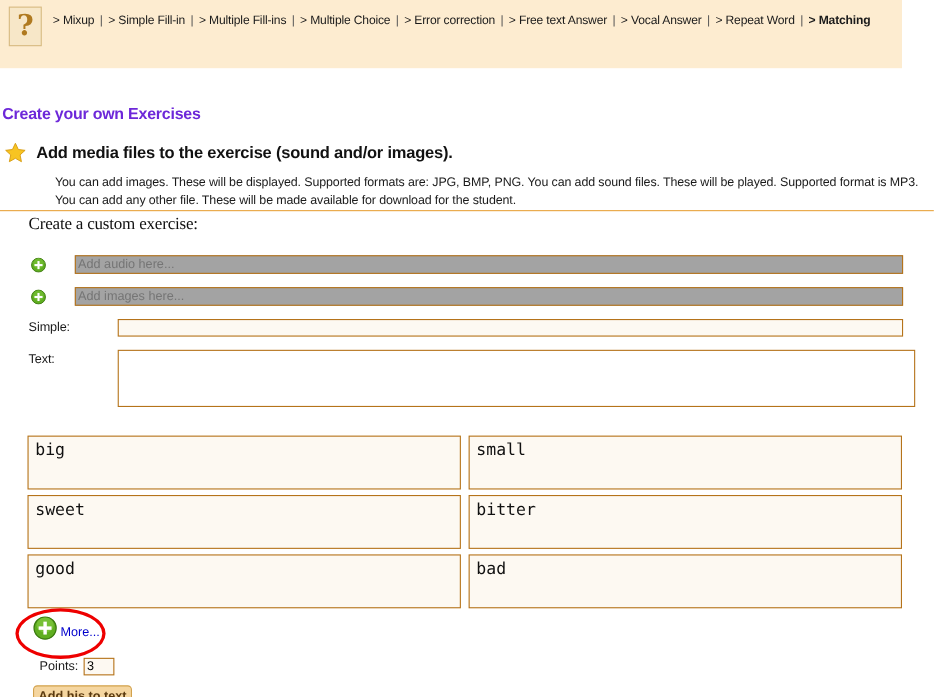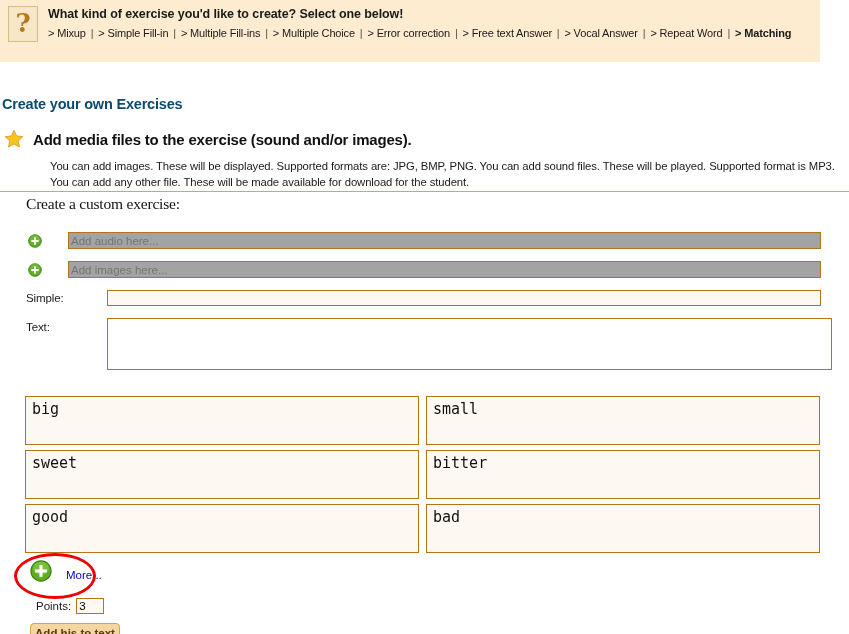--- a/index.html
+++ b/index.html
@@ -69,21 +69,21 @@
   .breadcrumb .crumb { color: #1a1a1a; }
   .breadcrumb .crumb.active { font-weight: bold; }
   .breadcrumb .sep { color: #555; padding: 0 2px; }
 
   
   .page-title {
     position: absolute;
     left: 2px; top: 96px;
     font-size: 14.5px;
     font-weight: bold;
-    color: #0c4a6e;
+    color: #6d28d9;
     letter-spacing: -0.2px;
   }
   .section-row {
     position: absolute;
     left: 4px; top: 129px;
     display: flex;
     align-items: center;
   }
   .star-icon {
     width: 20px; height: 20px;
@@ -220,21 +220,21 @@
     display: flex;
     align-items: center;
   }
   .more-plus {
     width: 22px; height: 22px;
     flex: 0 0 auto;
   }
   .more-link {
     font-size: 11.5px;
     color: #0000cc;
-    margin-left: 14px;
+    margin-left: 3px;
     margin-top: 8px;
     cursor: pointer;
   }
   .highlight-ellipse {
     position: absolute;
     left: 14px; top: 553px;
     width: 76px; height: 40px;
     border: 3px solid #ee0000;
     border-radius: 50%;
     pointer-events: none;
@@ -279,21 +279,20 @@
 </style>
 </head>
 <body>
 
 <div class="banner">
   <div class="banner-inner">
     <div class="help-icon">
       <div class="qmark">?</div>
     </div>
     <div class="banner-text">
-      <div class="banner-title">What kind of exercise you'd like to create? Select one below!</div>
       <div class="breadcrumb" id="breadcrumb-host"><span class="crumb">&gt; Mixup</span><span class="sep"> | </span><span class="crumb">&gt; Simple Fill-in</span><span class="sep"> | </span><span class="crumb">&gt; Multiple Fill-ins</span><span class="sep"> | </span><span class="crumb">&gt; Multiple Choice</span><span class="sep"> | </span><span class="crumb">&gt; Error correction</span><span class="sep"> | </span><span class="crumb">&gt; Free text Answer</span><span class="sep"> | </span><span class="crumb">&gt; Vocal Answer</span><span class="sep"> | </span><span class="crumb">&gt; Repeat Word</span><span class="sep"> | </span><span class="crumb active">&gt; Matching</span></div>
     </div>
   </div>
 </div>
 
 <div class="page-title">Create your own Exercises</div>
 
 <div class="section-row">
   <svg class="star-icon" viewBox="0 0 24 24">
     <polygon points="12,1.5 15.2,8.3 22.6,9.2 17.1,14.2 18.6,21.6 12,17.9 5.4,21.6 6.9,14.2 1.4,9.2 8.8,8.3" fill="#f7c422" stroke="#d79b12" stroke-width="1"></polygon>

